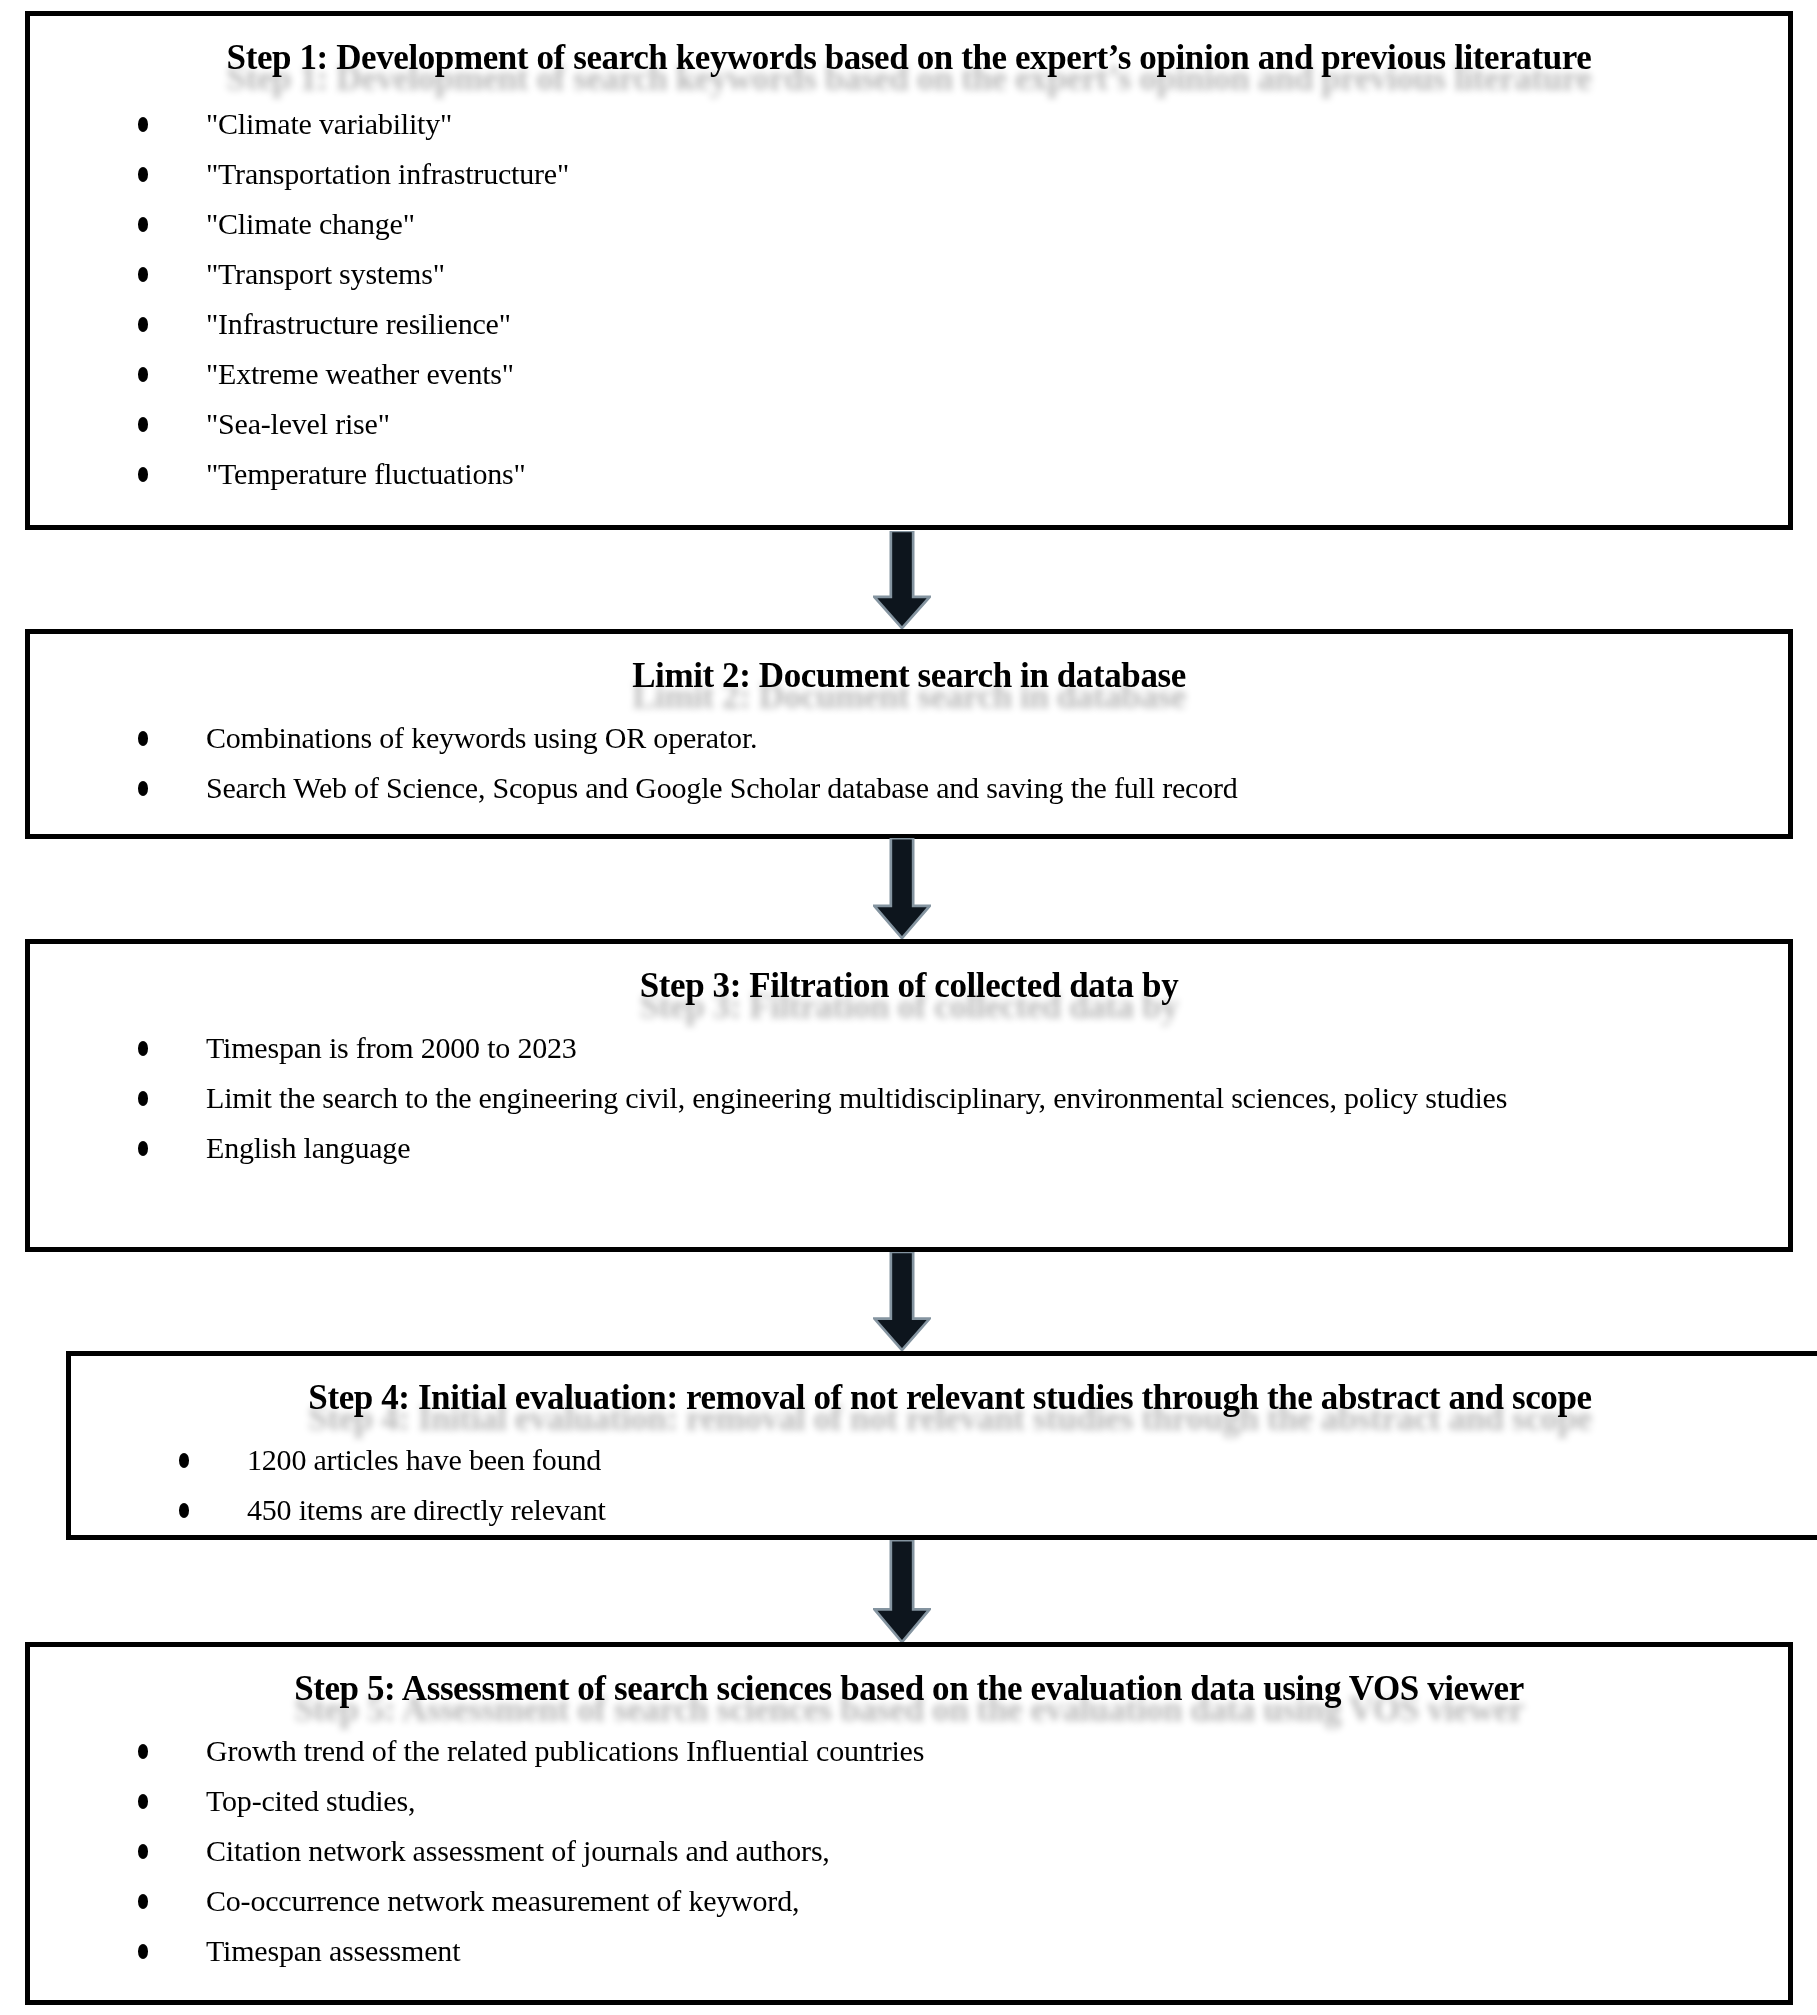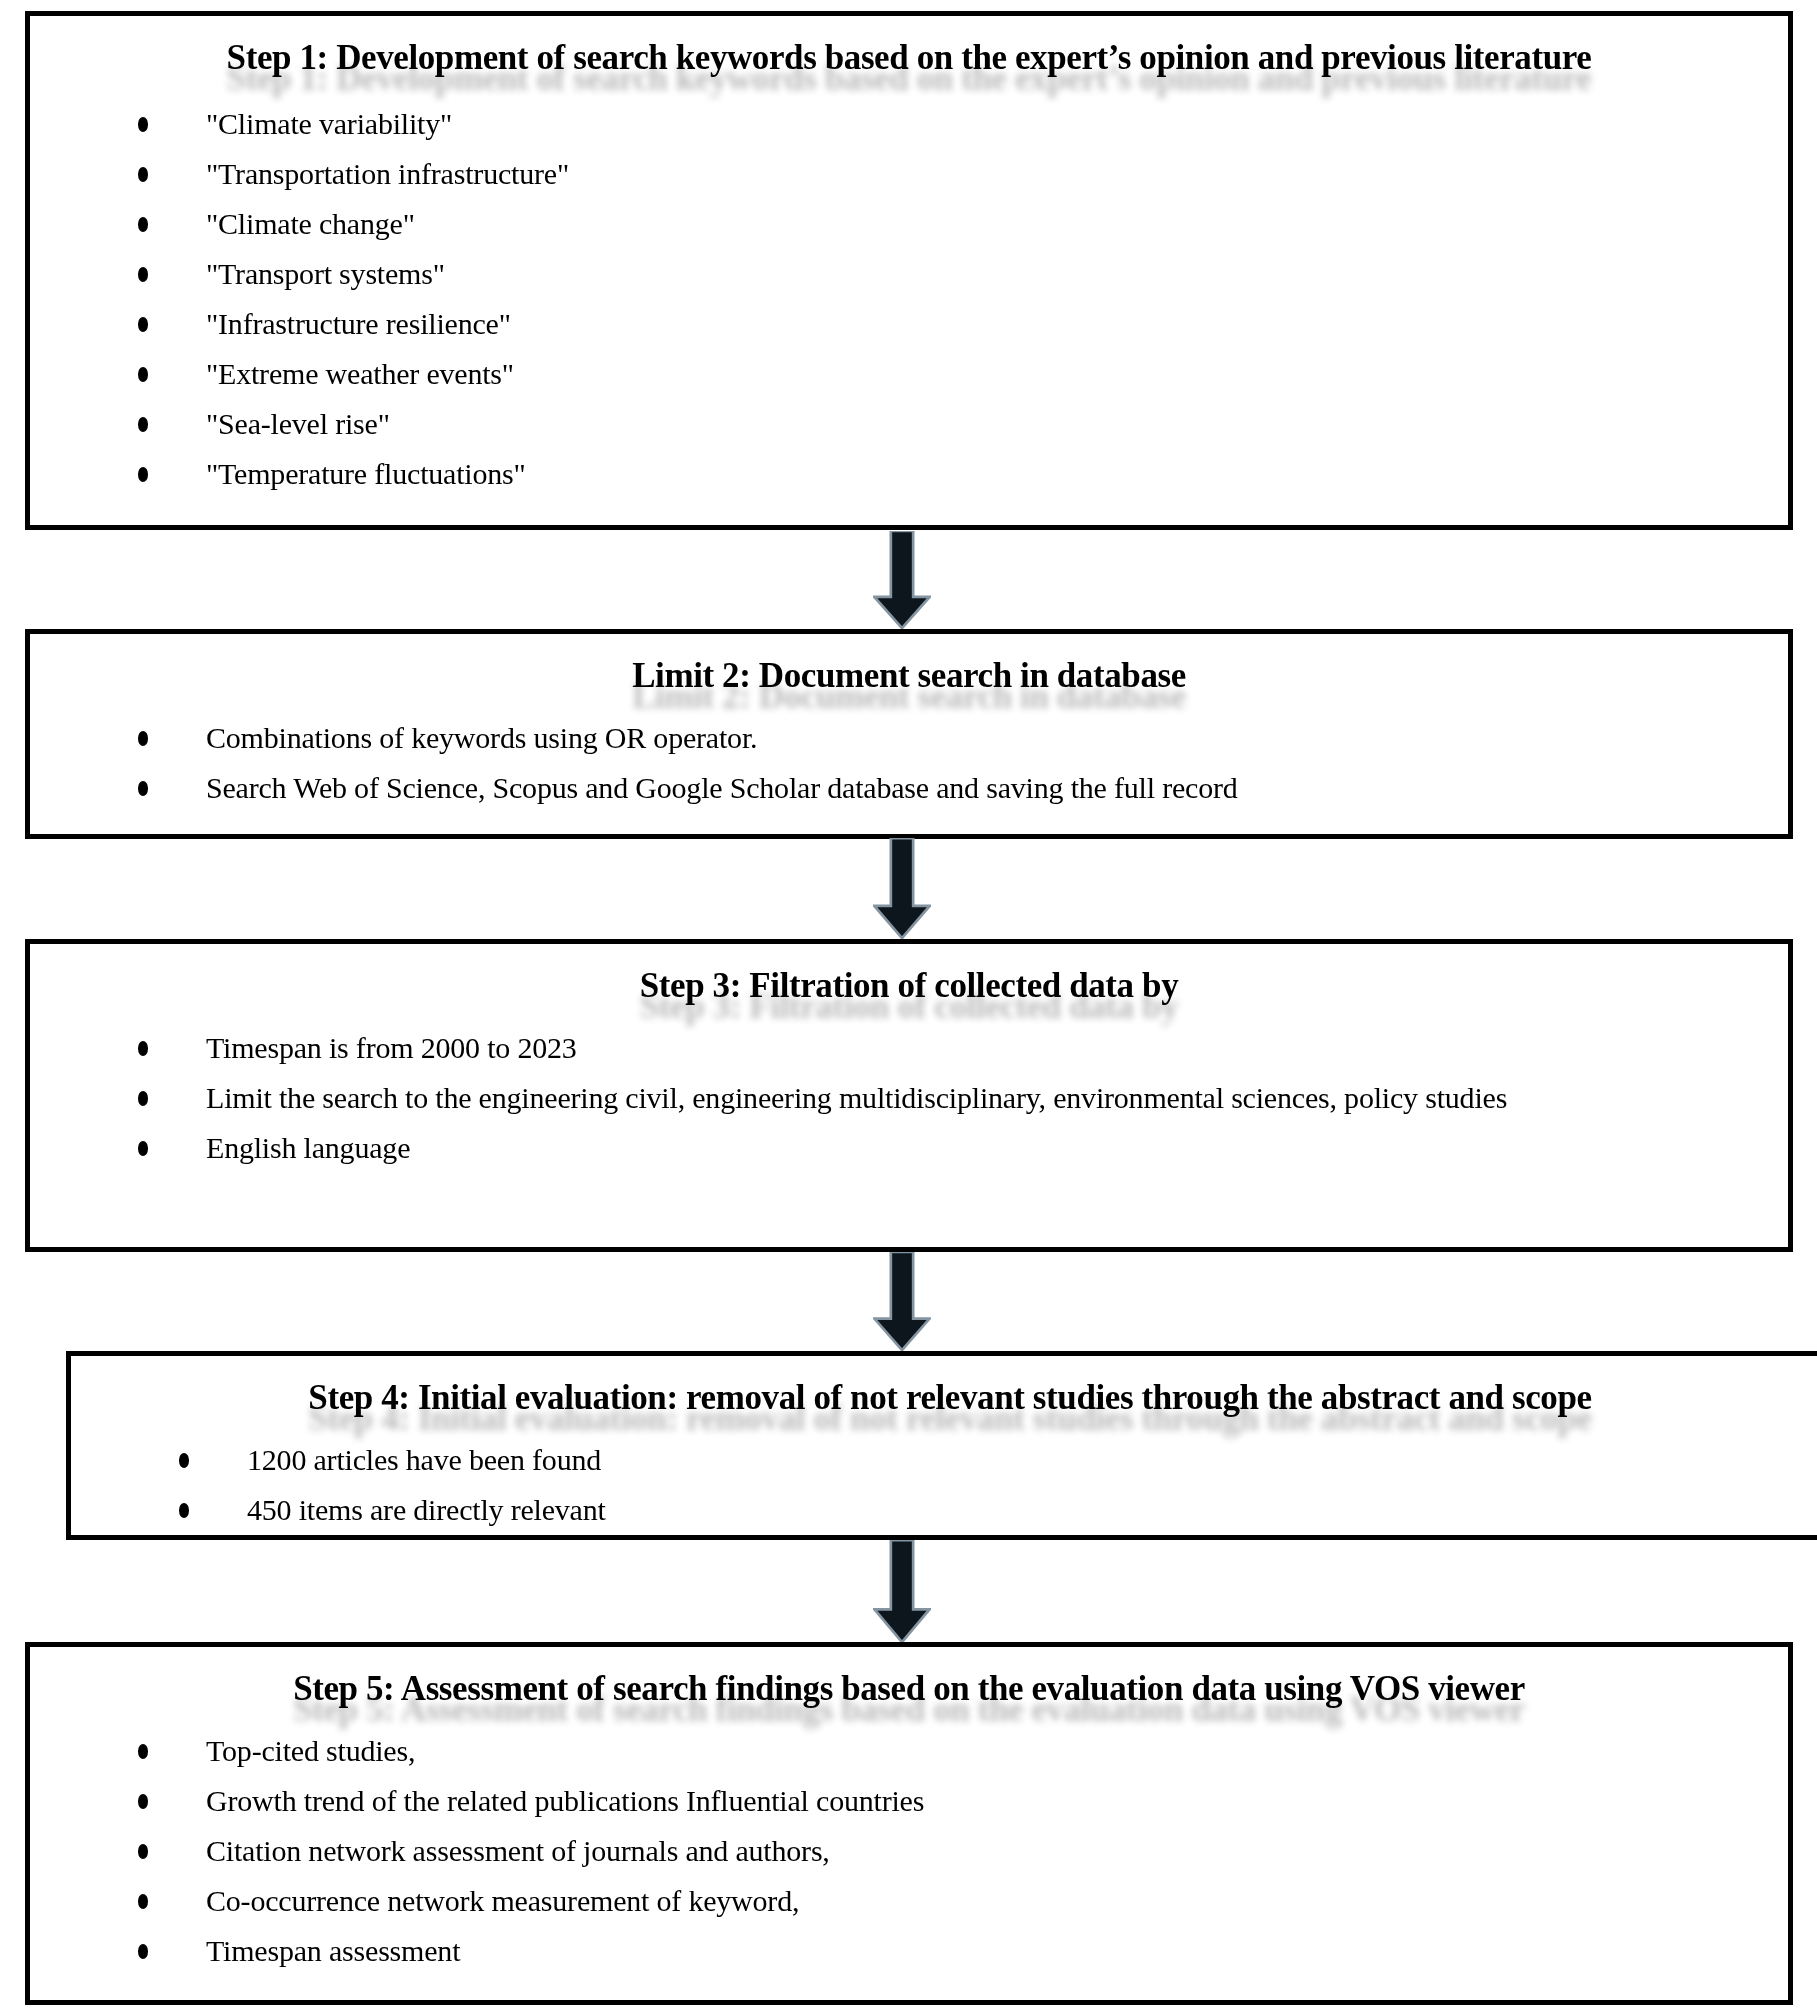--- a/index.html
+++ b/index.html
@@ -179,32 +179,32 @@
       </ul>
   </section>
 
   <div class="arrow arrow4">
     <svg viewBox="0 0 130 220" preserveAspectRatio="none" aria-hidden="true">
       <polygon points="40,0 90,0 90,148 127,148 65,218 3,148 40,148" fill="#0d151d" stroke="#8494a0" stroke-width="6"></polygon>
     </svg>
   </div>
 
   <section class="box box5">
-    <h2 class="title">Step 5: Assessment of search findings based on the evaluation data using VOS viewer</h2>
-    <ul class="bullets">
+    <h2 class="title">Step 5: Assessment of search sciences based on the evaluation data using VOS viewer</h2>
+    <ul class="bullets">
+        <li>
+          <span class="dot"></span>
+          <span class="btext">Growth trend of the related publications Influential countries</span>
+        </li>
         <li>
           <span class="dot"></span>
           <span class="btext">Top-cited studies,</span>
         </li>
         <li>
           <span class="dot"></span>
-          <span class="btext">Growth trend of the related publications Influential countries</span>
-        </li>
-        <li>
-          <span class="dot"></span>
           <span class="btext">Citation network assessment of journals and authors,</span>
         </li>
         <li>
           <span class="dot"></span>
           <span class="btext">Co-occurrence network measurement of keyword,</span>
         </li>
         <li>
           <span class="dot"></span>
           <span class="btext">Timespan assessment</span>
         </li>

